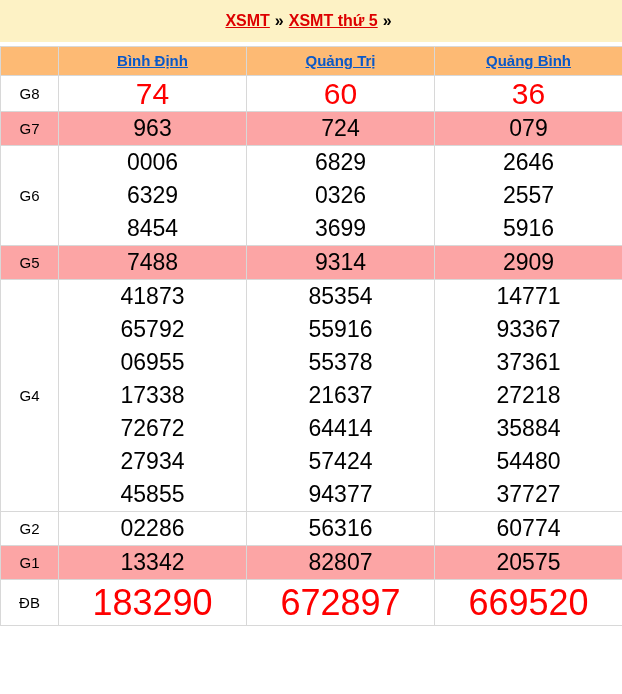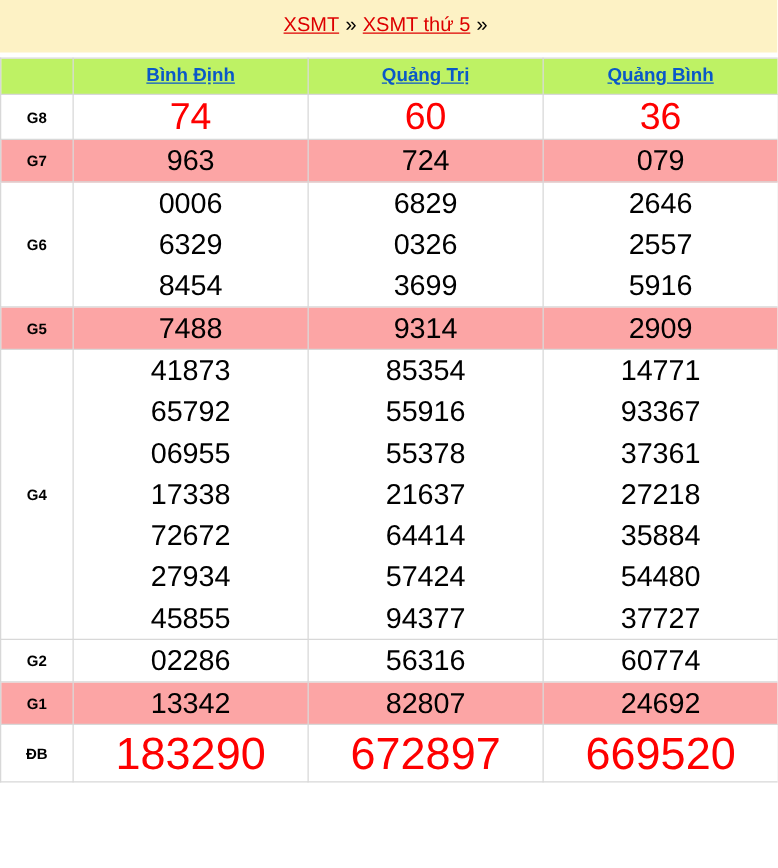--- a/index.html
+++ b/index.html
@@ -11,21 +11,21 @@
     background: #ffffff;
     font-family: "Liberation Sans", "DejaVu Sans", sans-serif;
   }
   .banner {
     height: 42px;
     background: #fdf2c5;
     display: flex;
     align-items: center;
     justify-content: center;
     font-size: 16px;
-    font-weight: 400;
+    font-weight: 700;
     color: #000;
     white-space: pre;
   }
   .banner a.redlink {
     color: #dd0000;
     text-decoration: underline;
     cursor: pointer;
   }
   .banner .sep { color: #000; padding: 0 5px; }
   table.results {
@@ -36,31 +36,31 @@
   }
   table.results col.c-label { width: 58px; }
   table.results col.c-data  { width: 188px; }
   table.results th, table.results td {
     border: 1px solid #d8d8d8;
     text-align: center;
     vertical-align: middle;
     padding: 0;
   }
   tr.stripe { background: #fca5a5; }
-  tr.head th { height: 28px; background: #bef264; font-weight: 700; }
+  tr.head th { height: 28px; background: #fdba74; font-weight: 700; }
   tr.head a.bluelink {
     color: #0a58c8;
     font-size: 15px;
     font-weight: 700;
     text-decoration: underline;
     cursor: pointer;
   }
   td.lbl {
-    font-size: 12px;
-    font-weight: 700;
+    font-size: 15px;
+    font-weight: 400;
     color: #000;
   }
   .num {
     font-size: 23px;
     font-weight: 400;
     color: #000;
     line-height: 33px;
   }
   tr.g8 .num {
     font-size: 30px;
@@ -200,21 +200,21 @@
 
   <tr class="stripe">
     <td class="lbl">G1</td>
     <td>
           <div class="num">13342</div>
         </td>
     <td>
           <div class="num">82807</div>
         </td>
     <td>
-          <div class="num">24692</div>
+          <div class="num">20575</div>
         </td>
   </tr>
 
   <tr class="db">
     <td class="lbl">ĐB</td>
     <td>
           <div class="num">183290</div>
         </td>
     <td>
           <div class="num">672897</div>

